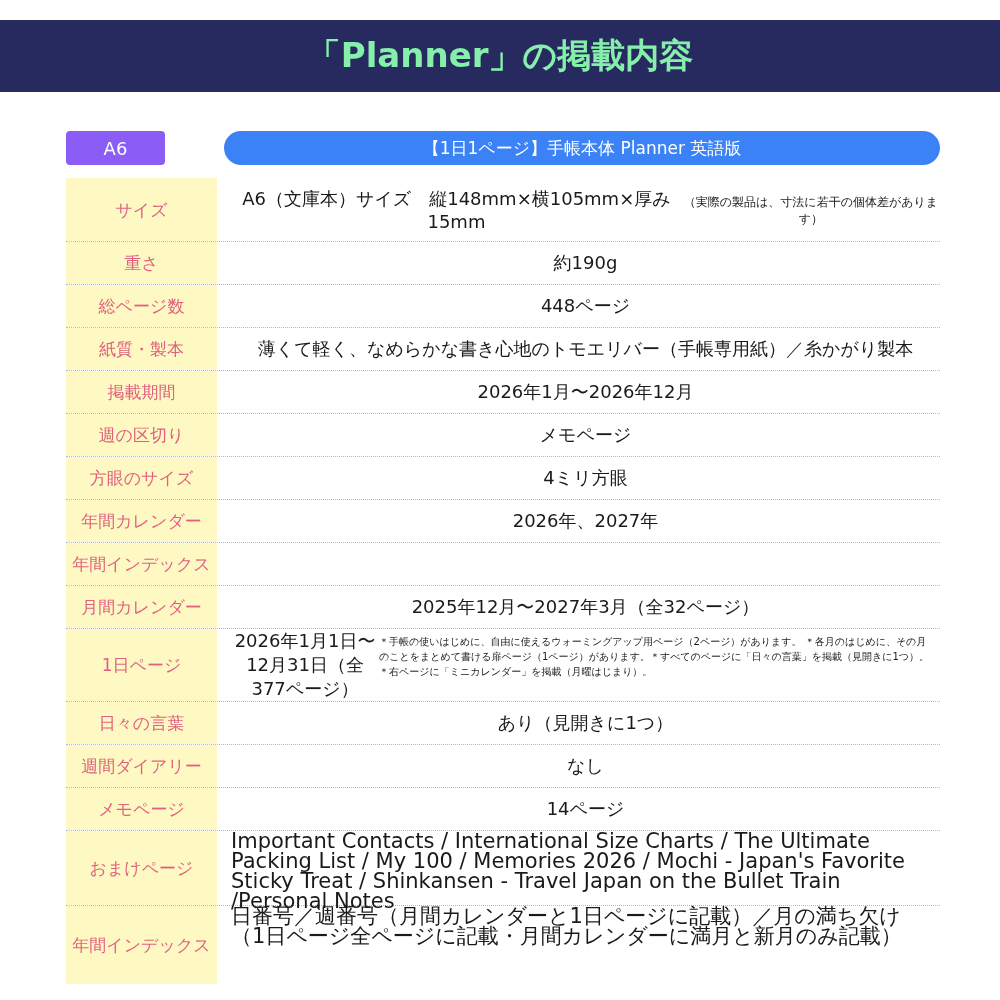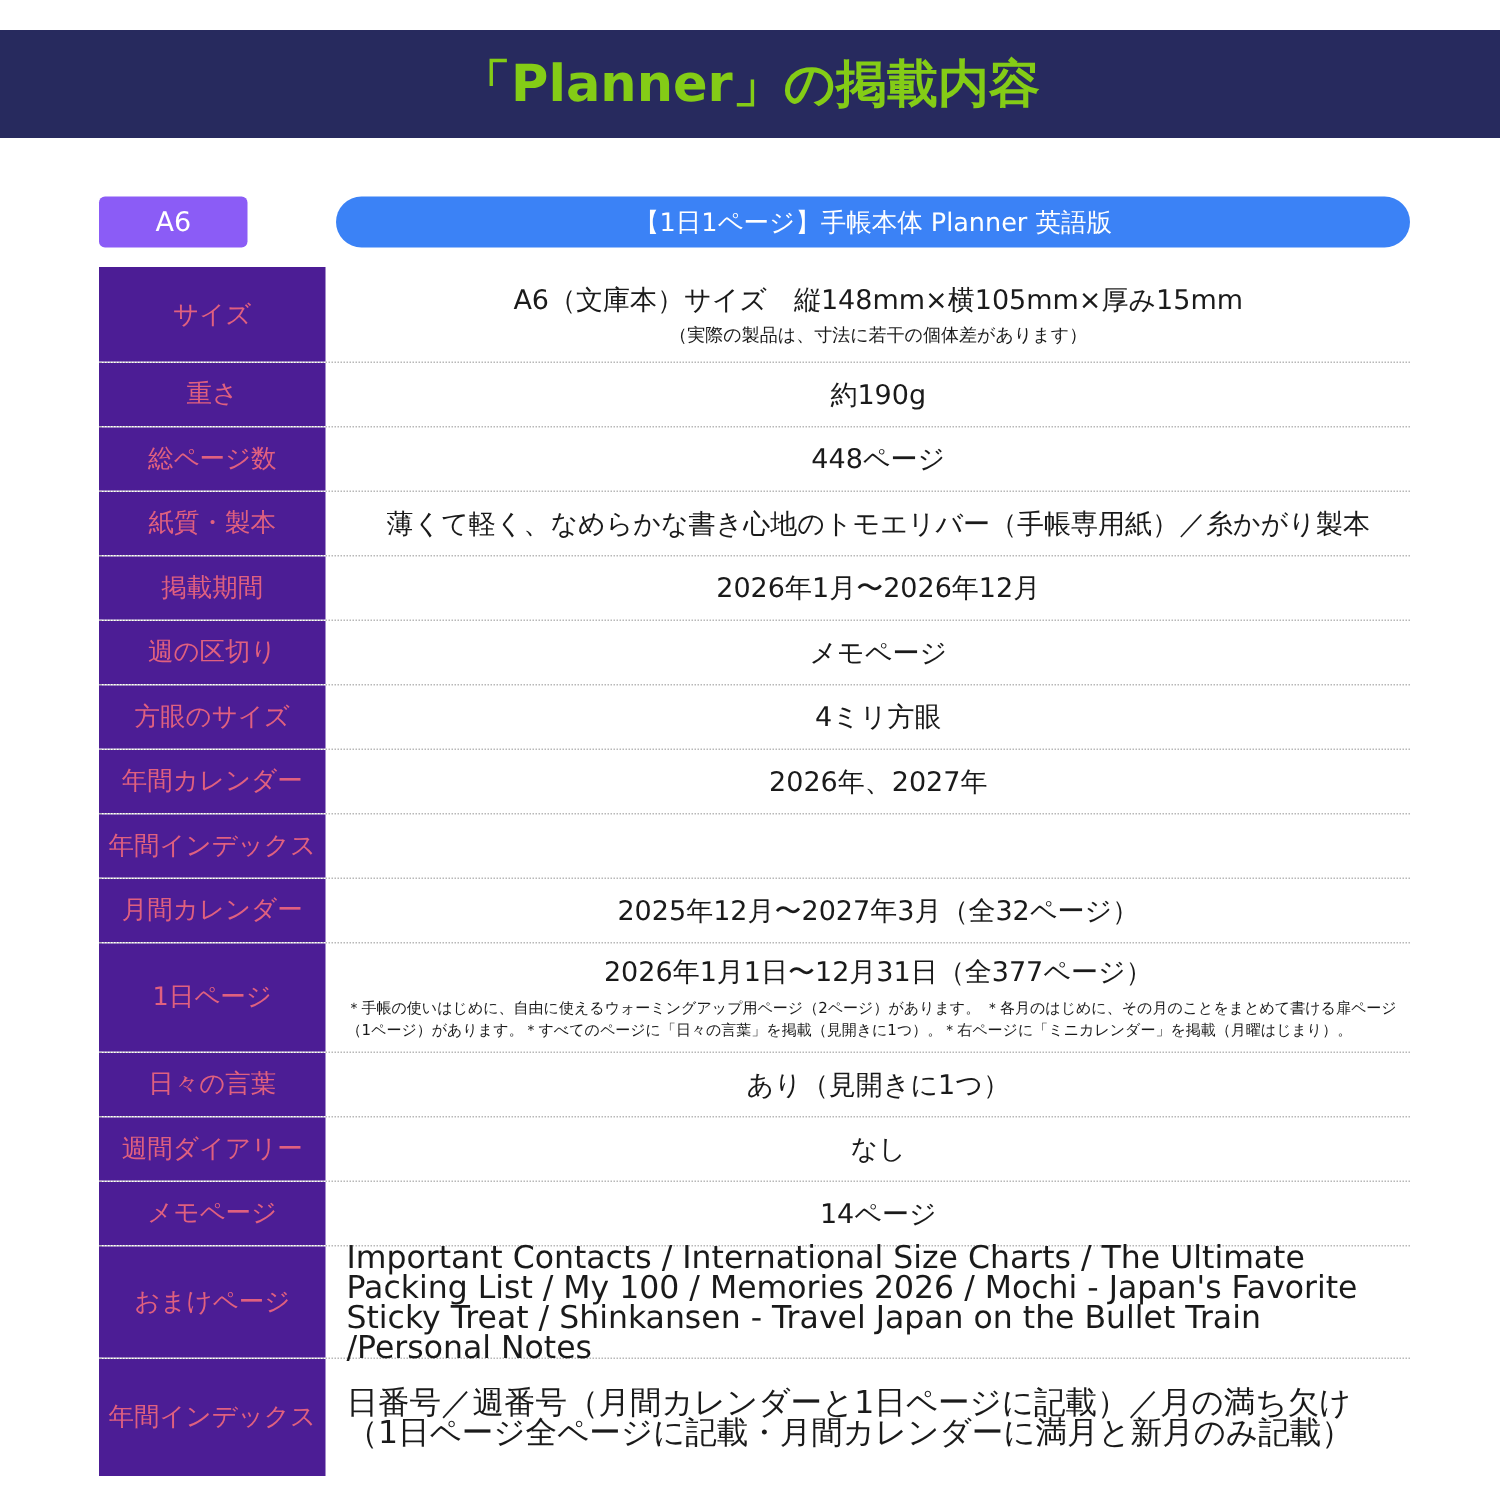--- a/index.html
+++ b/index.html
@@ -5,46 +5,46 @@
   html, body { margin: 0; padding: 0; }
   body {
     width: 1000px; height: 1000px; background: #ffffff; position: relative; overflow: hidden;
     font-family: "DejaVu Sans", "Liberation Sans", sans-serif; color: #1a1a1a;
   }
   .header {
     position: absolute; left: 0; top: 20px; width: 1000px; height: 72px;
     background: #272a5e; display: flex; align-items: center; justify-content: center;
   }
   .header h1 {
-    margin: 0; color: #84cc16; font-size: 34px; font-weight: bold; letter-spacing: 0px;
+    margin: 0; color: #86efac; font-size: 34px; font-weight: bold; letter-spacing: 0px;
   }
   .size-badge {
     position: absolute; left: 66px; top: 131px; width: 99px; height: 34px;
     background: #8b5cf6; color: #fff; border-radius: 4px;
     display: flex; align-items: center; justify-content: center; font-size: 18px;
   }
   .product-pill {
     position: absolute; left: 224px; top: 131px; width: 716px; height: 34px;
     background: #3b82f6; color: #fff; border-radius: 17px;
     display: flex; align-items: center; justify-content: center; font-size: 17px;
   }
   .table {
     position: absolute; left: 66px; top: 178px; width: 874px;
   }
   .row {
     display: flex; border-bottom: 1px dotted #b8b8b8;
   }
   .row:last-child { border-bottom: none; }
   .label {
-    width: 151px; flex: none; background: #4c1d95; color: #e0607f;
+    width: 151px; flex: none; background: #fef9c3; color: #e0607f;
     display: flex; align-items: center; justify-content: center; text-align: center;
     font-size: 17px; line-height: 20px;
   }
   .value {
-    flex: 1; padding-left: 14px; display: flex; flex-direction: column; justify-content: center;
+    flex: 1; padding-left: 14px; display: flex; flex-direction: row; justify-content: center;
   }
   .value.center { align-items: center; text-align: center; }
   .value .main { font-size: 18px; }
   .value .sub { font-size: 12px; margin-top: 3px; }
   .value .note { font-size: 10px; line-height: 15px; margin-top: 5px; padding-right: 6px; text-align: left; align-self: stretch; }
   .value .para { font-size: 21px; line-height: 20px; text-align: left; padding-right: 6px; }
 </style>
 </head>
 <body>
 

